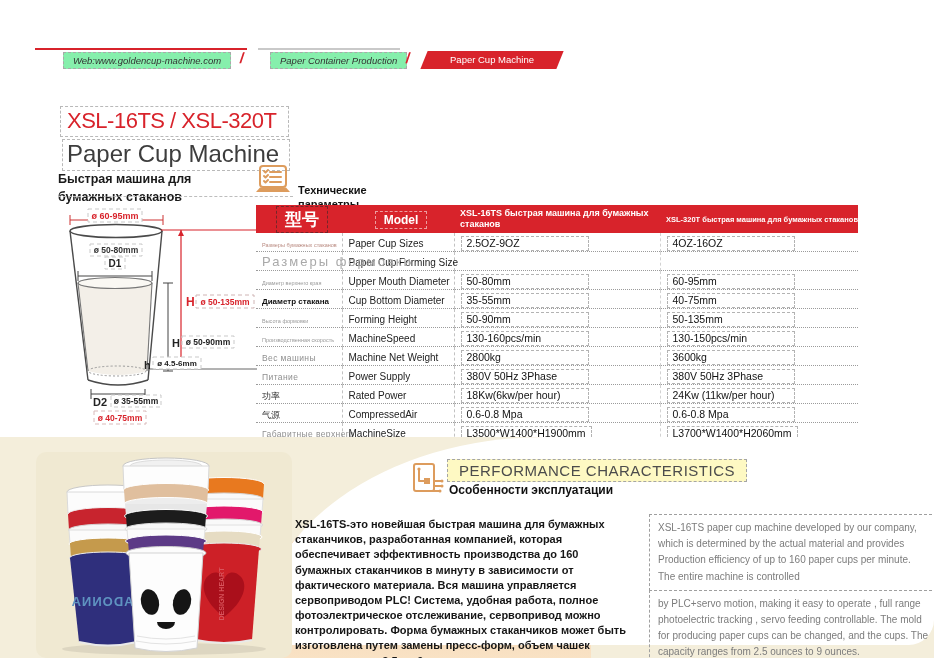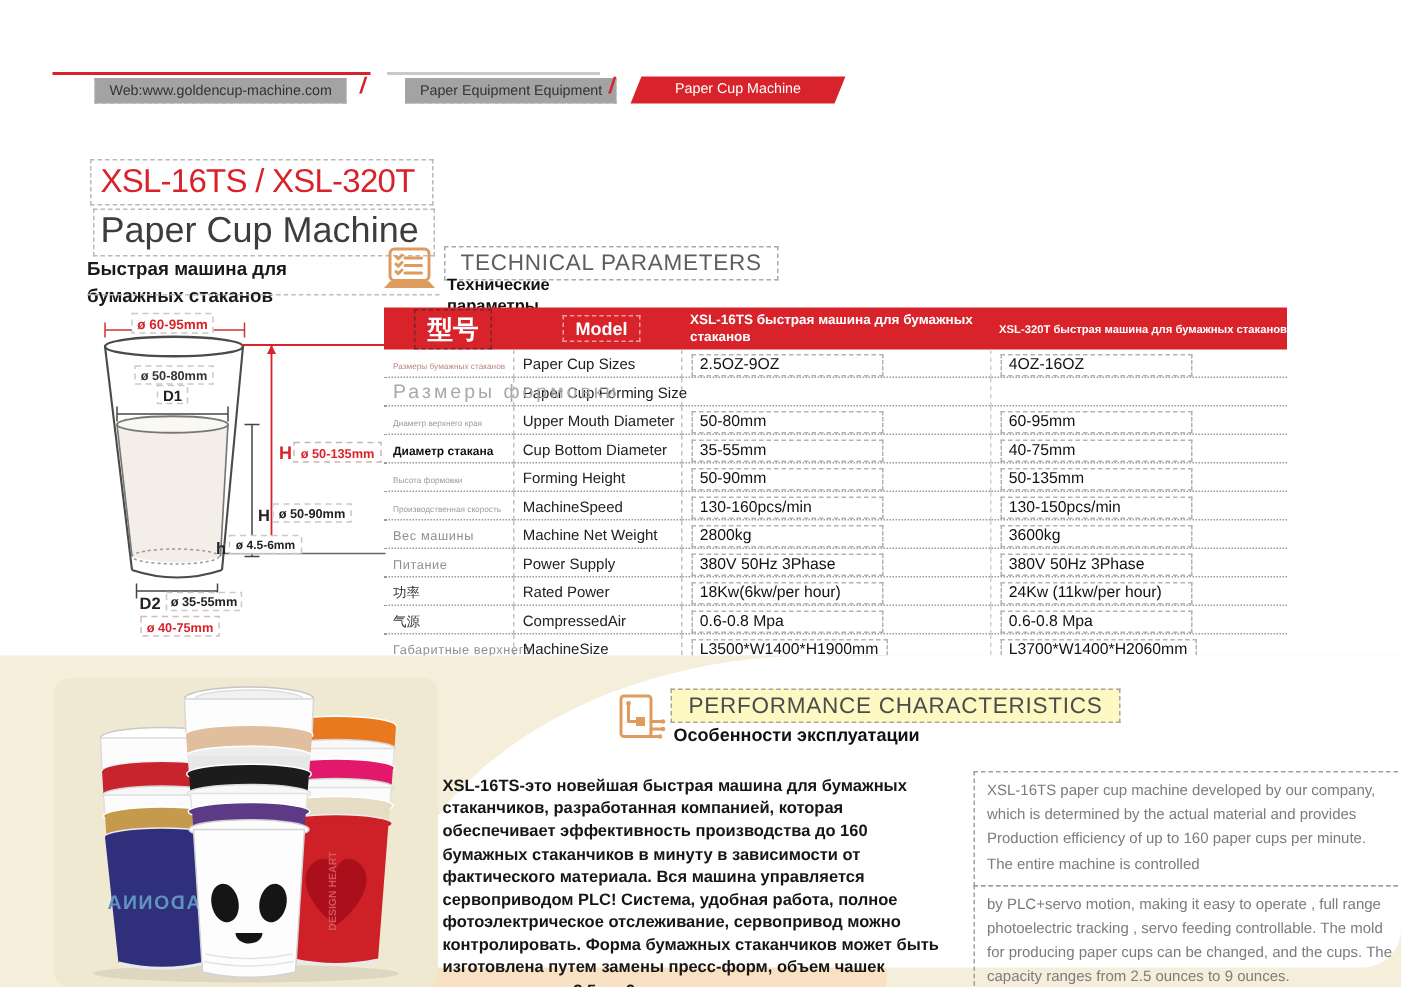--- a/index.html
+++ b/index.html
@@ -5,21 +5,21 @@
   :root{
     --accent:#d8232b; --cream:#f4eedb; --peach:#f5be8d; --icon-orange:#dd9c5d;
   }
   *{margin:0;padding:0;box-sizing:border-box;}
   body{font-family:"Liberation Sans","DejaVu Sans",sans-serif;background:#fff;}
   .page{position:relative;width:934px;height:658px;background:#fff;overflow:hidden;}
 
   
   .line-red{position:absolute;left:35px;top:48px;width:212px;height:2px;background:var(--accent);}
   .line-gray{position:absolute;left:258px;top:48px;width:142px;height:2px;background:#c9c9c9;}
-  .nav-tab{position:absolute;top:52px;border:1px dashed #a9a9a9;font-size:9.5px;color:#333;padding:2px 9px;background:#a3a3a3;white-space:nowrap;}
+  .nav-tab{position:absolute;top:52px;border:1px dashed #a9a9a9;font-size:9.5px;color:#333;padding:2px 9px;background:#86efac;white-space:nowrap;font-style:italic;}
   .tab-web{left:63px;}
   .tab-cat{left:270px;}
   .nav-slash{position:absolute;top:49px;font-size:15px;font-weight:bold;color:var(--accent);transform:skewX(-8deg);}
   .slash1{left:240px;}
   .slash2{left:406px;}
   .tab-active{position:absolute;left:424px;top:51px;width:136px;height:18px;background:var(--accent);transform:skewX(-22deg);}
   .tab-active span{display:block;transform:skewX(22deg);color:#fff;font-size:9.5px;text-align:center;line-height:18px;}
 
   
   .model-title{position:absolute;left:60px;top:106px;border:1px dashed #b9b9b9;padding:1px 12px 2px 6px;font-size:22px;font-weight:400;letter-spacing:-.5px;color:var(--accent);white-space:nowrap;}
@@ -75,38 +75,37 @@
 </style>
 </head>
 <body>
 
 <div class="page">
 
   <div class="line-red"></div>
   <div class="line-gray"></div>
   <div class="nav-tab tab-web">Web:www.goldencup-machine.com</div>
   <div class="nav-slash slash1">/</div>
-  <div class="nav-tab tab-cat">Paper Equipment Equipment</div>
+  <div class="nav-tab tab-cat">Paper Container Production</div>
   <div class="nav-slash slash2">/</div>
   <div class="tab-active">
       <span>Paper Cup Machine</span>
     </div>
 
   <div class="model-title">XSL-16TS / XSL-320T</div>
   <div class="product-title">Paper Cup Machine</div>
   <div class="product-title-ru">Быстрая машина для бумажных стаканов</div>
   <div class="title-underline"></div>
 
   <svg class="tech-icon" width="40" height="34" viewBox="0 0 40 34">
     <rect class="oicon" x="7" y="2" width="26" height="21" rx="3"></rect>
     <path class="oicon" d="M17 8 h11 M17 13 h11 M17 18 h11"></path>
     <path class="oicon" d="M11 7 l1.5 1.5 L15 6 M11 12 l1.5 1.5 L15 11 M11 17 l1.5 1.5 L15 16"></path>
     <path d="M3 28 L37 28 L33 23.5 L7 23.5 Z" fill="var(--icon-orange)"></path>
   </svg>
-  <div class="tech-title">TECHNICAL PARAMETERS</div>
   <div class="tech-ru">Технические параметры</div>
 
   <svg class="cup-diagram" style="position:absolute;left:45px;top:197px;" width="215" height="240" viewBox="0 0 215 240">
 
     <line x1="25" y1="23" x2="118" y2="23" stroke="#c33" stroke-width="1"></line>
     <line x1="25" y1="18" x2="25" y2="28" stroke="#c33" stroke-width="1"></line>
     <line x1="118" y1="18" x2="118" y2="28" stroke="#c33" stroke-width="1"></line>
     <rect x="43" y="12" width="54" height="13" fill="#fff" stroke="#c9c9c9" stroke-dasharray="4 3"></rect>
     <text class="red-t" x="70" y="22" font-size="9" font-weight="bold" text-anchor="middle">ø 60-95mm</text>
 

